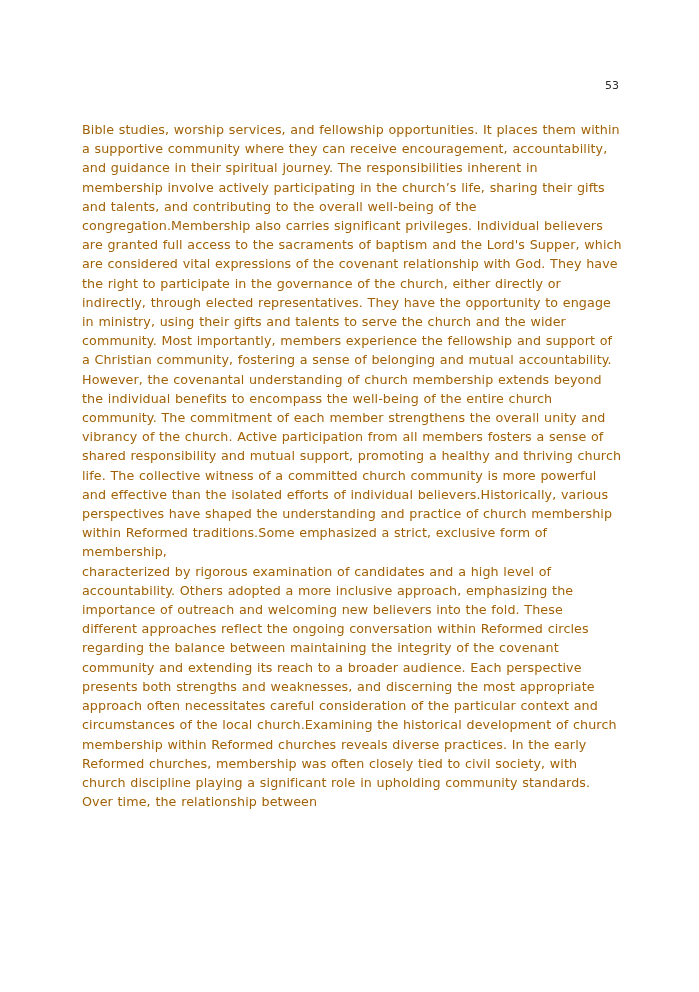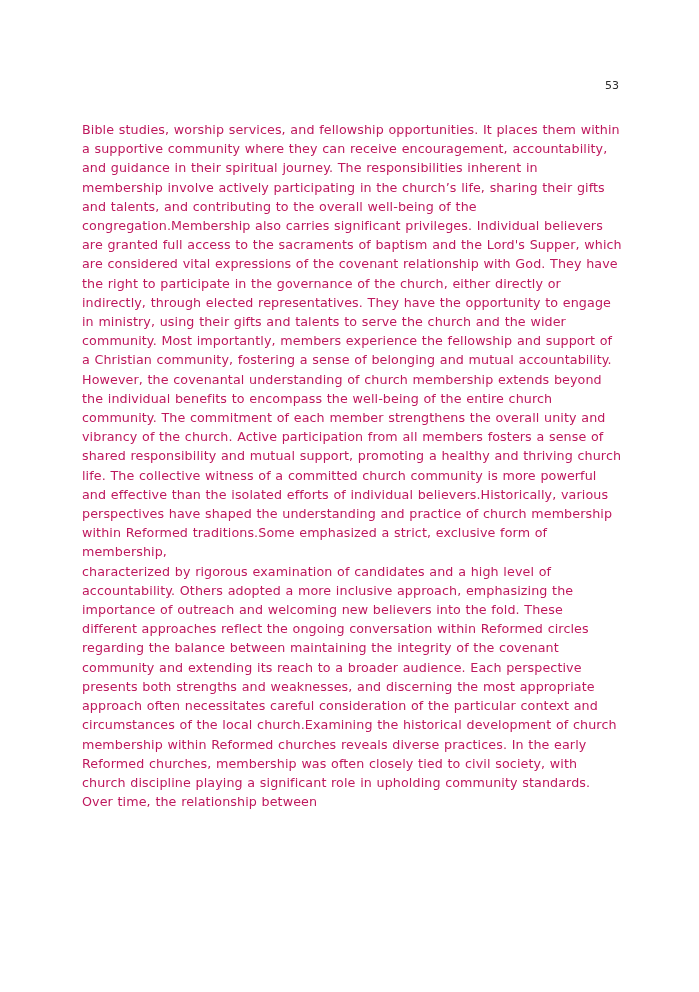--- a/index.html
+++ b/index.html
@@ -22,21 +22,21 @@
     font-size: 11px;
     color: #2b2b2b;
   }
   .text-block {
     position: absolute;
     top: 120px;
     left: 82px;
     width: 540px;
     font-size: 12.7px;
     line-height: 19.2px;
-    color: #be185d;
+    color: #a16207;
     letter-spacing: 0.1px;
   }
   .text-block p {
     margin: 0;
     padding: 0;
     text-align: left;
     word-spacing: 0.5px;
   }
 </style>
 </head>

